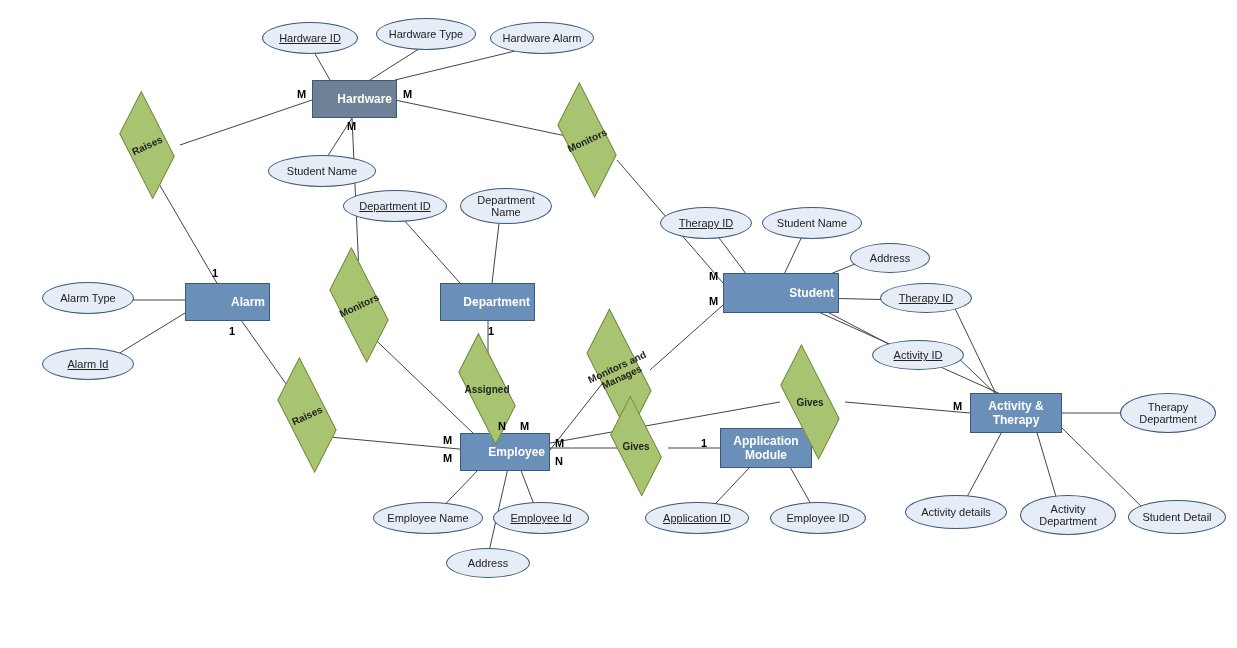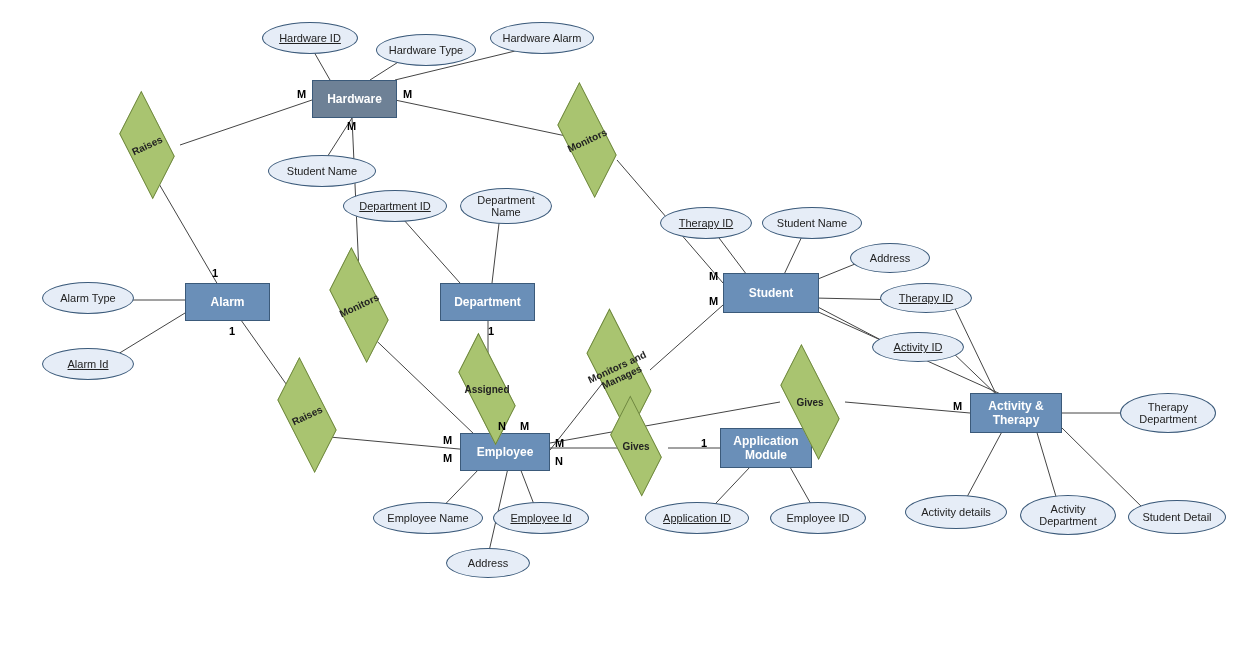--- a/index.html
+++ b/index.html
@@ -13,21 +13,21 @@
   svg { position: absolute; top: 0; left: 0; }
   .entity {
     position: absolute;
     background: #6a8fb8;
     border: 1px solid #3b5a7a;
     color: #fff;
     font-size: 12px;
     font-weight: bold;
     display: flex;
     align-items: center;
-    justify-content: center;
+    justify-content: flex-end;
     text-align: center;
     box-sizing: border-box;
     padding: 4px;
   }
   .entity.dark { background: #6e8196; }
   .relation {
     position: absolute;
     width: 90px;
     height: 46px;
     display: flex;
@@ -126,21 +126,21 @@
 
 <div class="entity dark" style="left:312px;top:80px;width:85px;height:38px">
     <span>Hardware</span>
   </div>
 <div class="entity" style="left:185px;top:283px;width:85px;height:38px">
     <span>Alarm</span>
   </div>
 <div class="entity" style="left:440px;top:283px;width:95px;height:38px">
     <span>Department</span>
   </div>
-<div class="entity" style="left:723px;top:273px;width:96px;height:40px">
+<div class="entity" style="left:723px;top:273px;width:116px;height:40px">
     <span>Student</span>
   </div>
 <div class="entity" style="left:460px;top:433px;width:90px;height:38px">
     <span>Employee</span>
   </div>
 <div class="entity" style="left:720px;top:428px;width:92px;height:40px">
     <span>Application Module</span>
   </div>
 <div class="entity" style="left:970px;top:393px;width:92px;height:40px">
     <span>Activity &amp; Therapy</span>
@@ -176,21 +176,21 @@
     <span style="transform:none">Gives</span>
   </div>
 <div class="relation" style="left:770px;top:380px;width:80px;height:44px">
     <div class="diamond"></div>
     <span style="transform:none">Gives</span>
   </div>
 
 <div class="attr key" style="left:262px;top:22px;width:96px;height:32px">
     <span>Hardware ID</span>
   </div>
-<div class="attr" style="left:376px;top:34px;width:100px;height:32px">
+<div class="attr" style="left:376px;top:18px;width:100px;height:32px">
     <span>Hardware Type</span>
   </div>
 <div class="attr" style="left:490px;top:22px;width:104px;height:32px">
     <span>Hardware Alarm</span>
   </div>
 <div class="attr" style="left:268px;top:155px;width:108px;height:32px">
     <span>Student Name</span>
   </div>
 
 <div class="attr" style="left:42px;top:282px;width:92px;height:32px">
@@ -212,21 +212,21 @@
   </div>
 <div class="attr" style="left:762px;top:207px;width:100px;height:32px">
     <span>Student Name</span>
   </div>
 <div class="attr" style="left:850px;top:243px;width:80px;height:30px">
     <span>Address</span>
   </div>
 <div class="attr key" style="left:880px;top:283px;width:92px;height:30px">
     <span>Therapy ID</span>
   </div>
-<div class="attr key" style="left:872px;top:332px;width:92px;height:30px">
+<div class="attr key" style="left:872px;top:340px;width:92px;height:30px">
     <span>Activity ID</span>
   </div>
 
 <div class="attr" style="left:373px;top:502px;width:110px;height:32px">
     <span>Employee Name</span>
   </div>
 <div class="attr key" style="left:493px;top:502px;width:96px;height:32px">
     <span>Employee Id</span>
   </div>
 <div class="attr" style="left:446px;top:548px;width:84px;height:30px">

